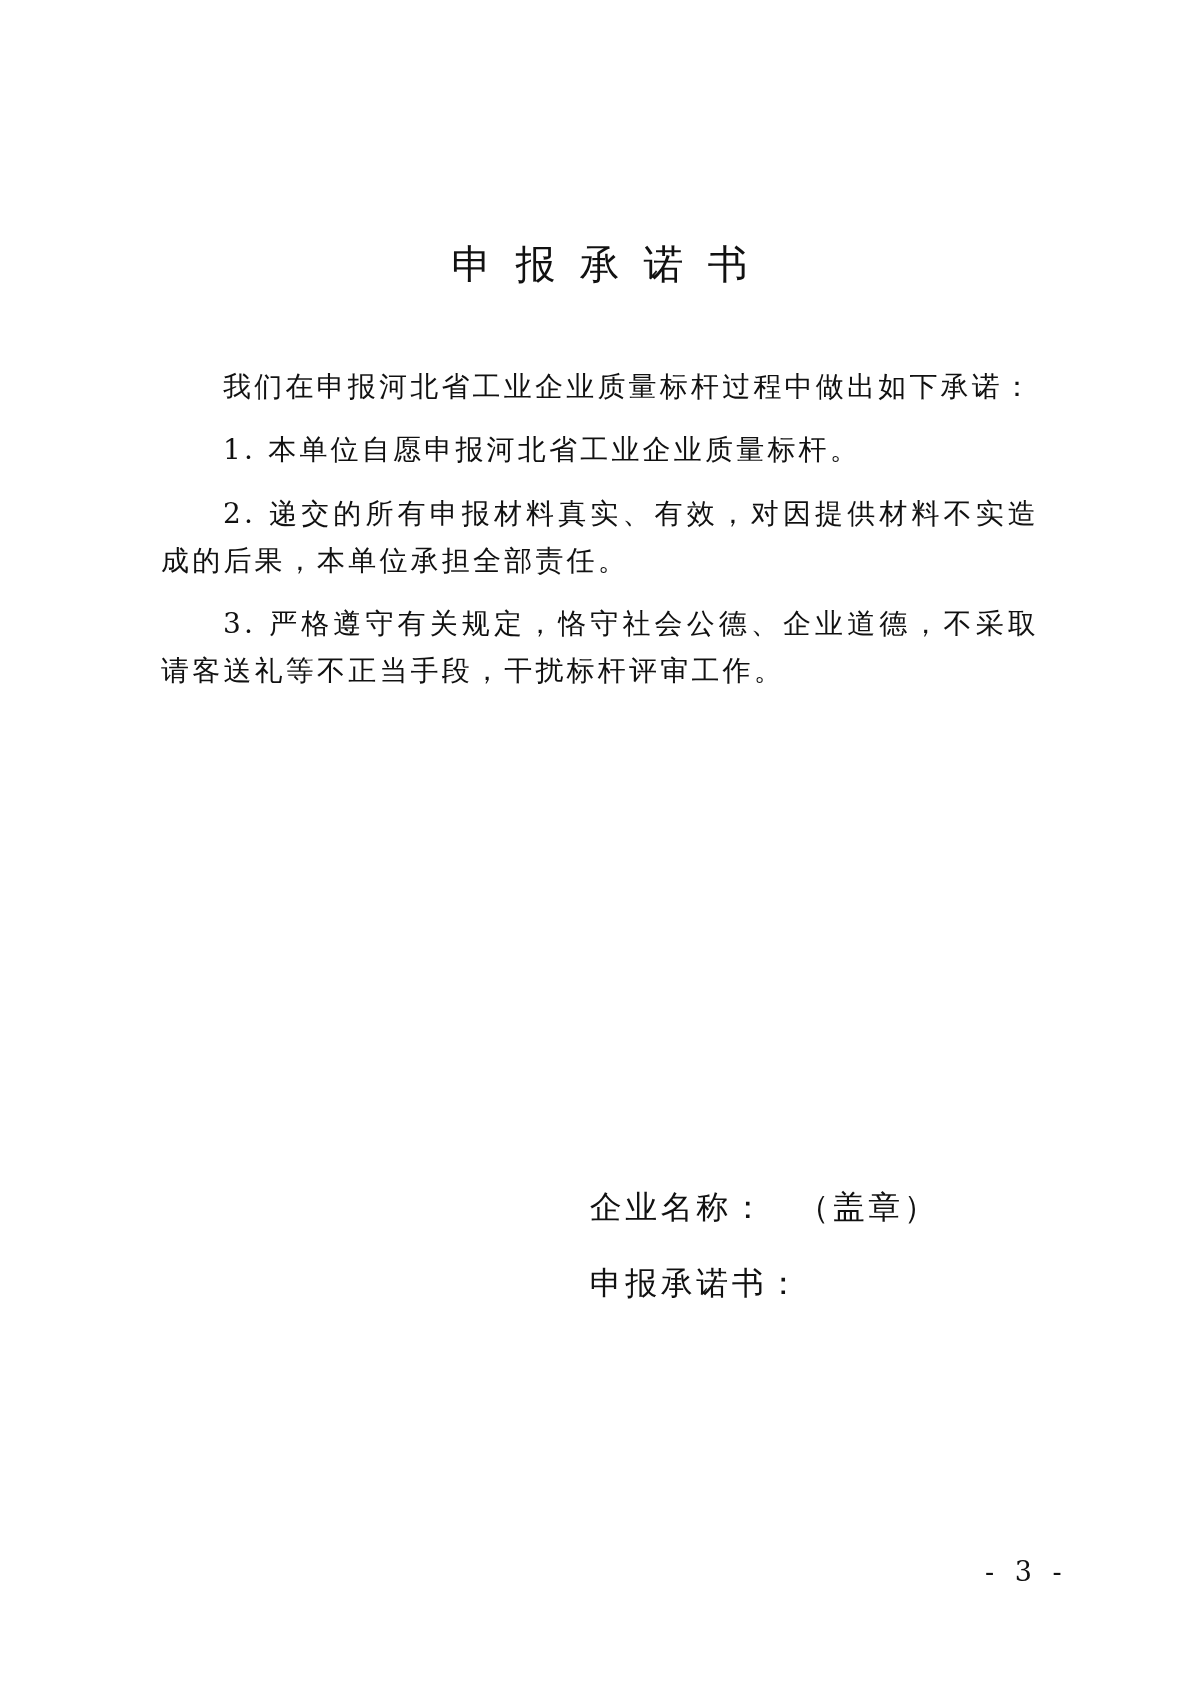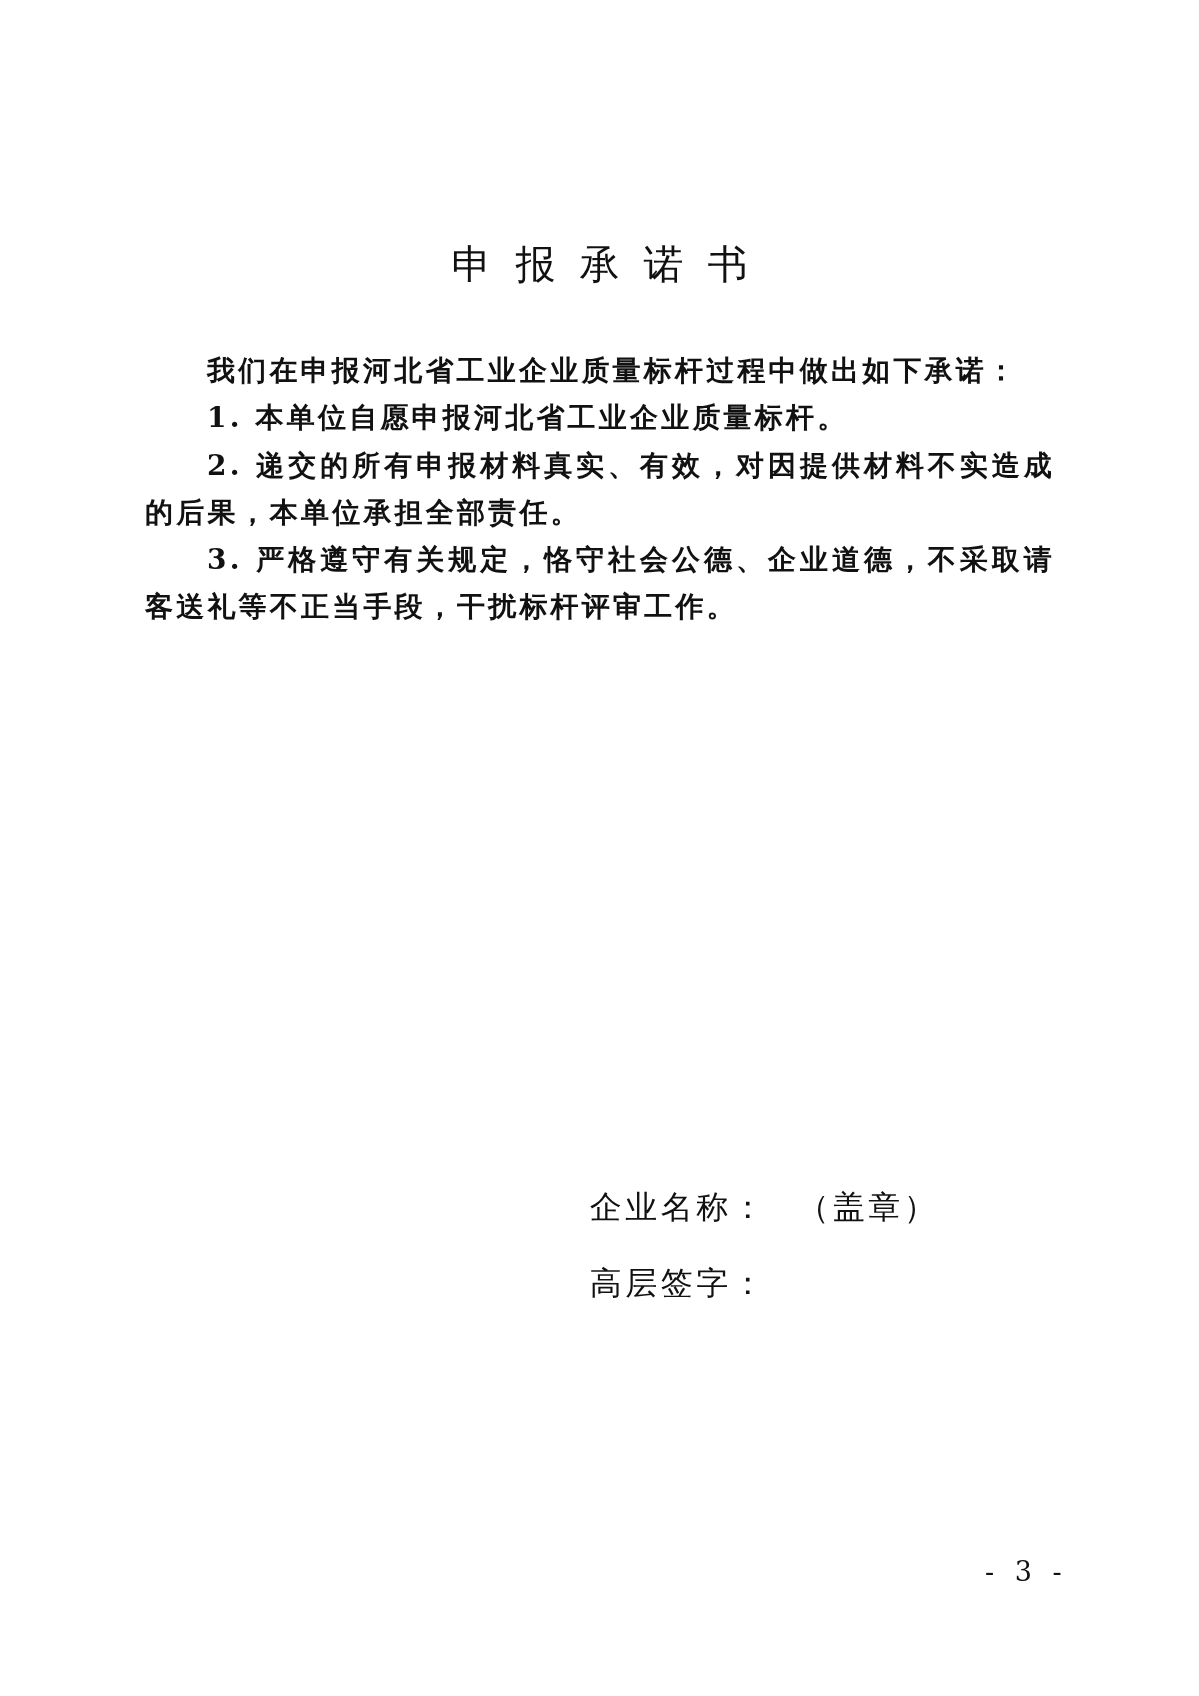--- a/index.html
+++ b/index.html
@@ -3,21 +3,21 @@
 <meta charset="utf-8">
 <style>
   html, body { margin: 0; padding: 0; background: #ffffff; }
   body { width: 1199px; height: 1696px; position: relative; overflow: hidden;
          font-family: "DejaVu Serif", "Liberation Serif", serif; color: #111111; }
   .title { position: absolute; left: 0; width: 1199px; top: 218px; text-align: center;
            font-family: "DejaVu Sans", "Liberation Sans", sans-serif; font-size: 40px;
            letter-spacing: 24px; padding-left: 24px; box-sizing: border-box; line-height: 60px; margin-top: 16px; }
   .body { position: absolute; left: 145px; top: 347px; width: 910px;
           font-size: 28px; line-height: 47.3px; letter-spacing: 3.2px; }
-  .para { margin: 0; text-indent: 62px; text-align: justify; font-weight: bold; }
+  .para { margin: 16px; text-indent: 62px; text-align: justify; }
   .sign { position: absolute; left: 535px; top: 1135px; font-size: 32px; letter-spacing: 3.5px; }
   .sign-line { height: 76px; line-height: 48px; white-space: pre; }
   .page-num { position: absolute; left: 985px; top: 1556px; font-size: 27px; letter-spacing: 6px; }
 </style>
 </head>
 <body>
 
 <div class="title">申报承诺书</div>
 
 <div class="body">
@@ -25,17 +25,17 @@
   <p class="para">1. 本单位自愿申报河北省工业企业质量标杆。</p>
   <p class="para">2. 递交的所有申报材料真实、有效，对因提供材料不实造成的后果，本单位承担全部责任。</p>
   <p class="para">3. 严格遵守有关规定，恪守社会公德、企业道德，不采取请客送礼等不正当手段，干扰标杆评审工作。</p>
 </div>
 
 <div class="sign">
   <div class="sign-line">
     <span>企业名称：</span><span style="display:inline-block;width:30px"></span><span>（盖章）</span>
   </div>
   <div class="sign-line">
-    <span>高层签字：</span>
+    <span>申报承诺书：</span>
   </div>
 </div>
 
 <div class="page-num">- 3 -</div>
 
 </body></html>

